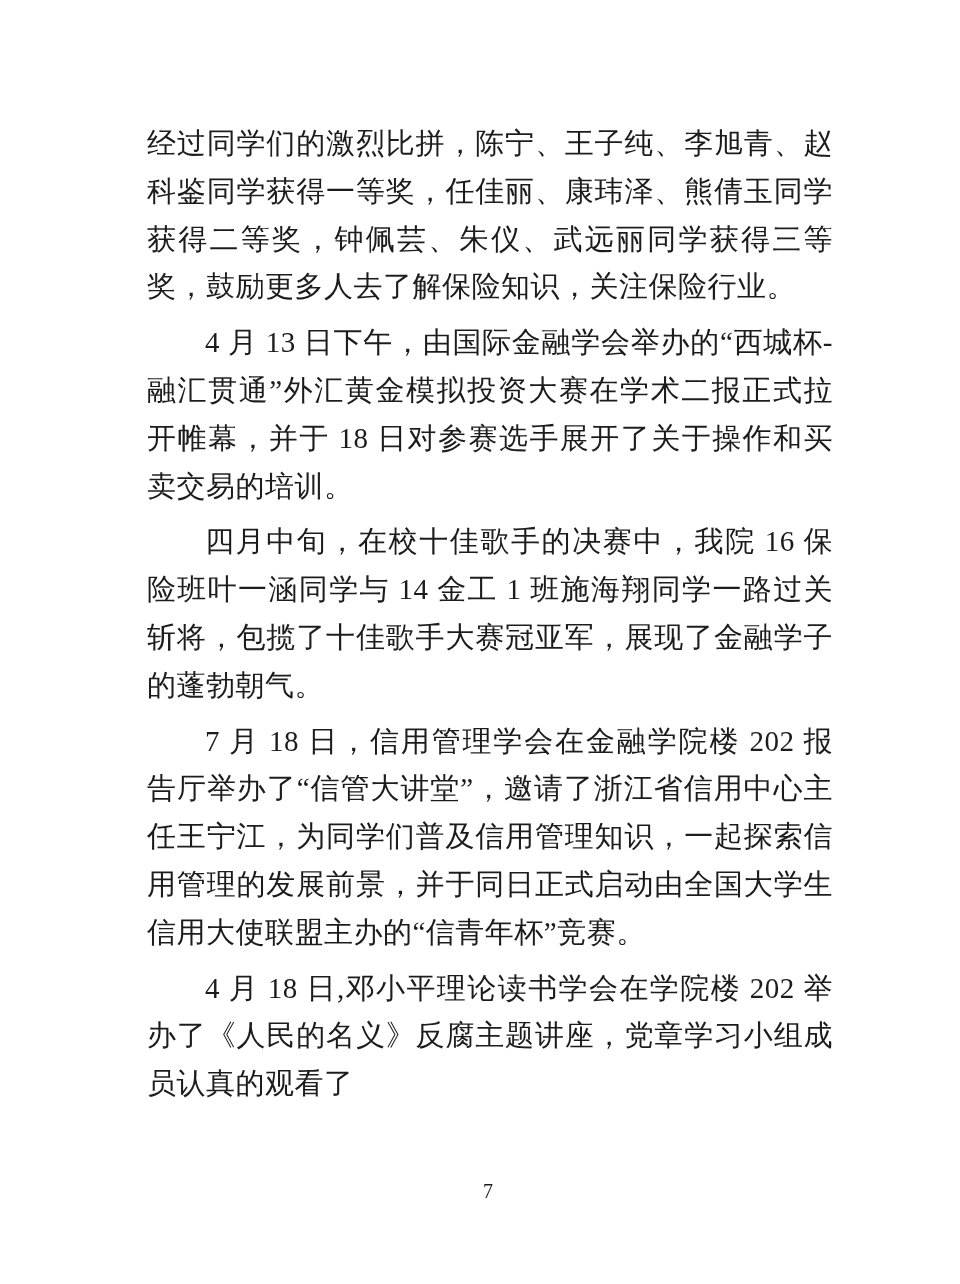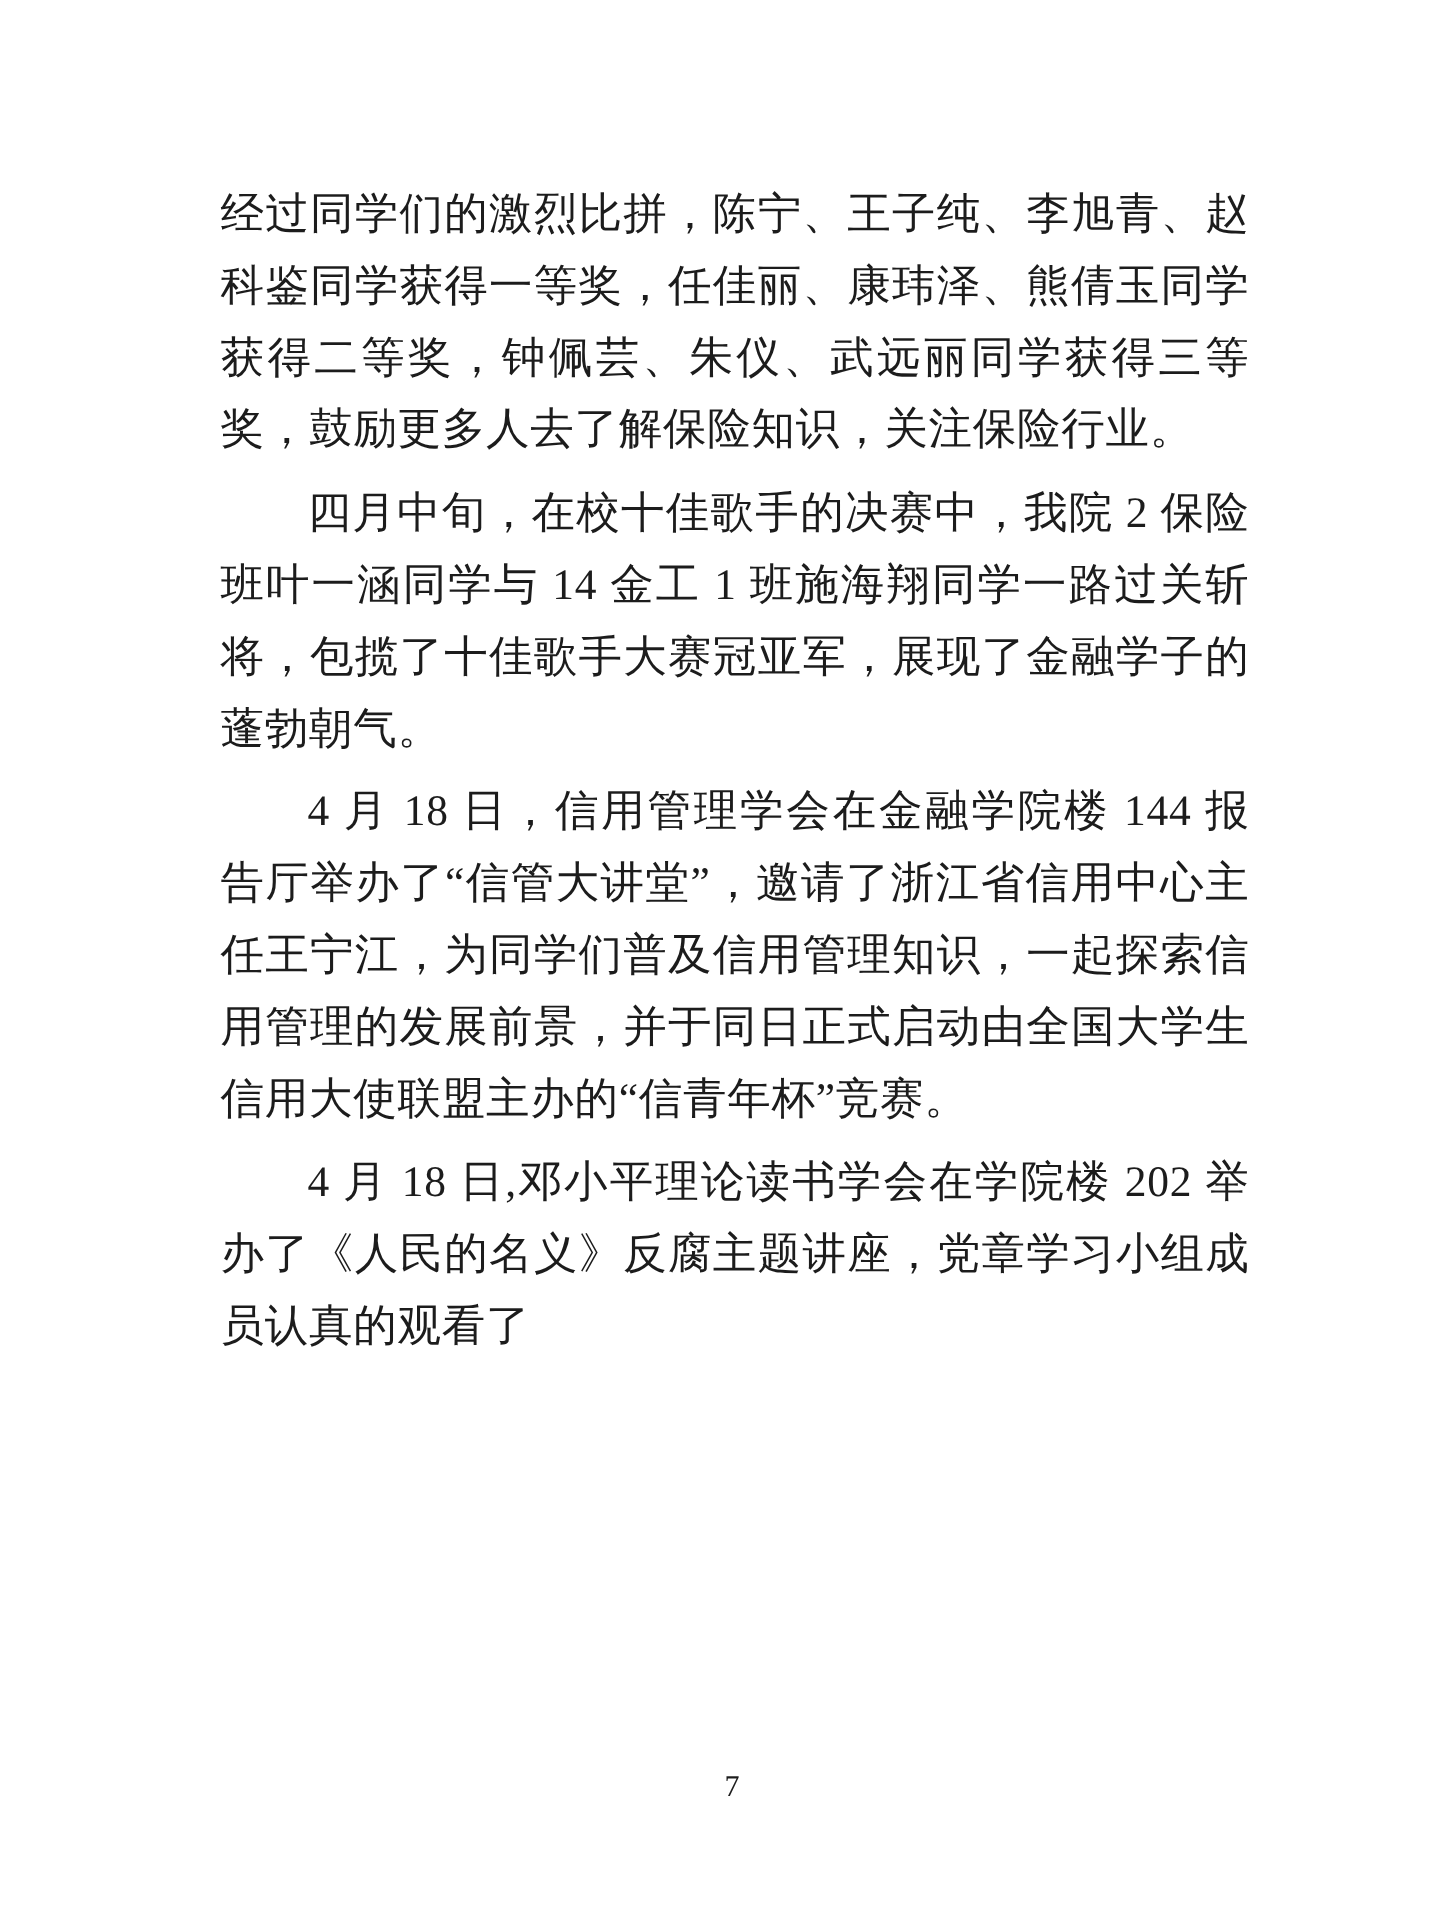--- a/index.html
+++ b/index.html
@@ -46,22 +46,23 @@
     font-family: "Liberation Serif", "DejaVu Serif", serif;
   }
 </style>
 </head>
 <body>
 
 <div class="page">
 
   <div class="content">
     <p>经过同学们的激烈比拼，陈宁、王子纯、李旭青、赵科鉴同学获得一等奖，任佳丽、康玮泽、熊倩玉同学获得二等奖，钟佩芸、朱仪、武远丽同学获得三等奖，鼓励更多人去了解保险知识，关注保险行业。</p>
-    <p class="indent">四月中旬，在校十佳歌手的决赛中，我院 2 保险班叶一涵同学与 14 金工 1 班施海翔同学一路过关斩将，包揽了十佳歌手大赛冠亚军，展现了金融学子的蓬勃朝气。</p>
-    <p class="indent">4 月 18 日，信用管理学会在金融学院楼 144 报告厅举办了“信管大讲堂”，邀请了浙江省信用中心主任王宁江，为同学们普及信用管理知识，一起探索信用管理的发展前景，并于同日正式启动由全国大学生信用大使联盟主办的“信青年杯”竞赛。</p>
+    <p class="indent">4 月 13 日下午，由国际金融学会举办的“西城杯-融汇贯通”外汇黄金模拟投资大赛在学术二报正式拉开帷幕，并于 18 日对参赛选手展开了关于操作和买卖交易的培训。</p>
+    <p class="indent">四月中旬，在校十佳歌手的决赛中，我院 16 保险班叶一涵同学与 14 金工 1 班施海翔同学一路过关斩将，包揽了十佳歌手大赛冠亚军，展现了金融学子的蓬勃朝气。</p>
+    <p class="indent">7 月 18 日，信用管理学会在金融学院楼 202 报告厅举办了“信管大讲堂”，邀请了浙江省信用中心主任王宁江，为同学们普及信用管理知识，一起探索信用管理的发展前景，并于同日正式启动由全国大学生信用大使联盟主办的“信青年杯”竞赛。</p>
     <p class="indent">4 月 18 日,邓小平理论读书学会在学院楼 202 举办了《人民的名义》反腐主题讲座，党章学习小组成员认真的观看了</p>
   </div>
 
   <div class="page-footer">
     <span class="page-number">7</span>
   </div>
 
 </div>
 
 </body></html>

